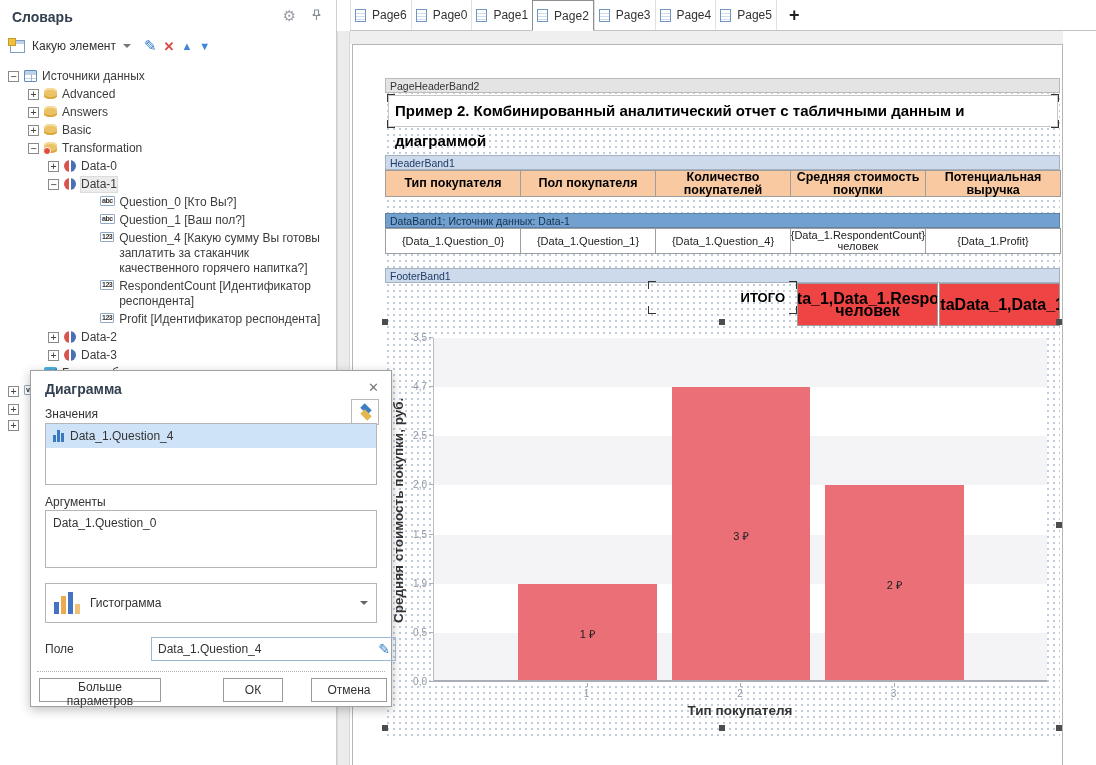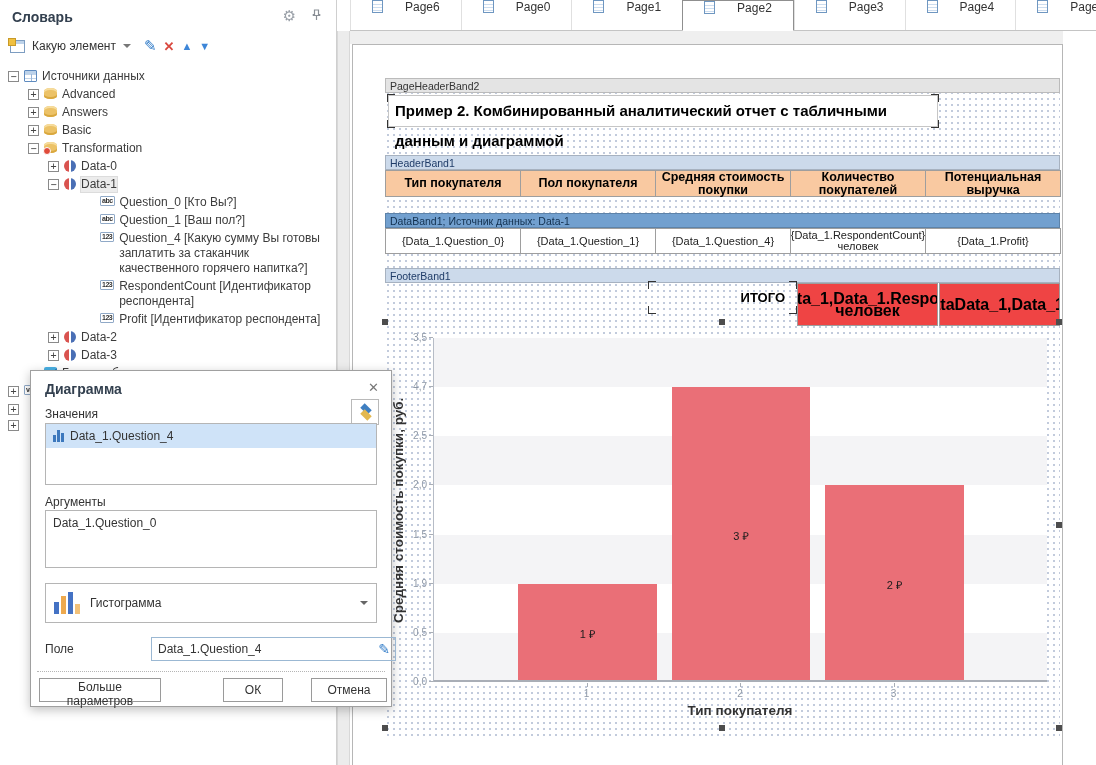--- a/index.html
+++ b/index.html
@@ -47,38 +47,38 @@
   .ic-business{width:13px;height:12px;border-radius:2px;background:linear-gradient(135deg,#49b0e3 0 55%,#2f84c0 55%);position:relative;}
   .ic-business::after{content:"";position:absolute;right:-2px;bottom:-2px;width:5px;height:5px;background:#f0b43c;border:1px solid #fff;}
   .tree-row.hl .tlabel{background:#ececec;outline:1px solid #dcdcdc;text-align:center;}
 
   
   .vdivider{position:absolute;left:337px;top:31px;width:13px;height:734px;background:#ececec;border-left:1px solid #d8d8d8;border-right:1px solid #d8d8d8;}
 
   
   .tabbar{position:absolute;left:350px;top:0;width:746px;height:31px;background:#fff;border-bottom:1px solid #c4c4c4;display:flex;align-items:stretch;}
   .tabs{display:flex;align-items:stretch;}
-  .tab{display:flex;gap:22px;padding:0 21px;font-size:12px;color:#333;border-left:1px solid #e0e0e0;cursor:pointer;background:#fff;}
+  .tab{display:flex;align-items:center;gap:6px;padding:0 4px;font-size:12px;color:#333;border-left:1px solid #e0e0e0;cursor:pointer;background:#fff;}
   .tab.active{border:1px solid #8f8f8f;border-bottom:1px solid #fff;margin-bottom:-1px;z-index:2;}
   .doc-ic{width:11px;height:13px;border:1px solid #6f97c1;flex:none;
      background:linear-gradient(#fff 0 3px,#cdddef 3px 4px,#fff 4px 6px,#cdddef 6px 7px,#fff 7px 9px,#cdddef 9px 10px,#fff 10px);}
   .tab-add{font-size:18px;font-weight:bold;color:#222;padding:0 12px;border-left:1px solid #e0e0e0;display:flex;align-items:center;cursor:pointer;}
 
   
   .canvas-strip{position:absolute;left:350px;top:31px;width:713px;height:13px;background:#efefef;}
   .page{position:absolute;left:352px;top:44px;width:711px;height:721px;background:#fff;border:1px solid #b6b6b6;border-bottom:none;}
   .grid-area{position:absolute;left:385px;top:78px;width:675px;height:659px;
      background-image:radial-gradient(circle,#c2cbdc 0.8px,rgba(0,0,0,0) 1.1px);background-size:6px 6px;}
 
   .bandbar{position:absolute;left:385px;width:675px;height:15px;font-size:10.5px;line-height:14px;padding:0 4px;border:1px solid rgba(0,0,0,.18);cursor:pointer;}
   .bandbar.gray{background:#e4e4e4;color:#333;}
   .bandbar.lblue{background:#ccdaeb;color:#1f3c68;}
   .bandbar.blue{background:#72a0cf;color:#12304f;}
 
-  .title-comp{position:absolute;left:388px;top:95px;width:550px;height:32px;background:#fff;border:1px solid #c6c6c6;
+  .title-comp{position:absolute;left:388px;top:95px;width:670px;height:32px;background:#fff;border:1px solid #c6c6c6;
      font-size:15px;font-weight:bold;color:#000;line-height:30px;padding-left:6px;cursor:pointer;}
   .csel::before{content:"";position:absolute;left:-2px;top:-2px;width:7px;height:7px;border-left:1px solid #333;border-top:1px solid #333;}
   .csel::after{content:"";position:absolute;right:-2px;top:-2px;width:7px;height:7px;border-right:1px solid #333;border-top:1px solid #333;}
   .csel i::before{content:"";position:absolute;left:-2px;bottom:-2px;width:7px;height:7px;border-left:1px solid #333;border-bottom:1px solid #333;}
   .csel i::after{content:"";position:absolute;right:-2px;bottom:-2px;width:7px;height:7px;border-right:1px solid #333;border-bottom:1px solid #333;}
 
   .row{position:absolute;left:385px;display:flex;}
   .hcell{width:136px;height:27px;margin-left:-1px;background:#f9c9a1;border:1px solid #9e9e9e;
      display:flex;align-items:center;justify-content:center;text-align:center;font-weight:bold;font-size:12.5px;line-height:13px;color:#000;cursor:pointer;}
   .hcell:first-child{margin-left:0;}
@@ -289,22 +289,22 @@
   <div class="page"></div>
   <div class="grid-area"></div>
 
   <div class="bandbar gray" style="top:78px">PageHeaderBand2</div>
   <div class="title-comp csel"><i></i><span>Пример 2. Комбинированный аналитический отчет с табличными данным и диаграммой</span></div>
 
   <div class="bandbar lblue" style="top:155px">HeaderBand1</div>
   <div class="row" style="top:170px">
       <div class="hcell">Тип покупателя</div>
       <div class="hcell">Пол покупателя</div>
+      <div class="hcell">Количество покупателей</div>
       <div class="hcell">Средняя стоимость покупки</div>
-      <div class="hcell">Количество покупателей</div>
       <div class="hcell">Потенциальная выручка</div>
     </div>
 
   <div class="bandbar blue" style="top:213px">DataBand1; Источник данных: Data-1</div>
   <div class="row" style="top:228px">
       <div class="dcell">{Data_1.Question_0}</div>
       <div class="dcell">{Data_1.Question_1}</div>
       <div class="dcell">{Data_1.Question_4}</div>
       <div class="dcell">{Data_1.RespondentCount}
 человек</div>

